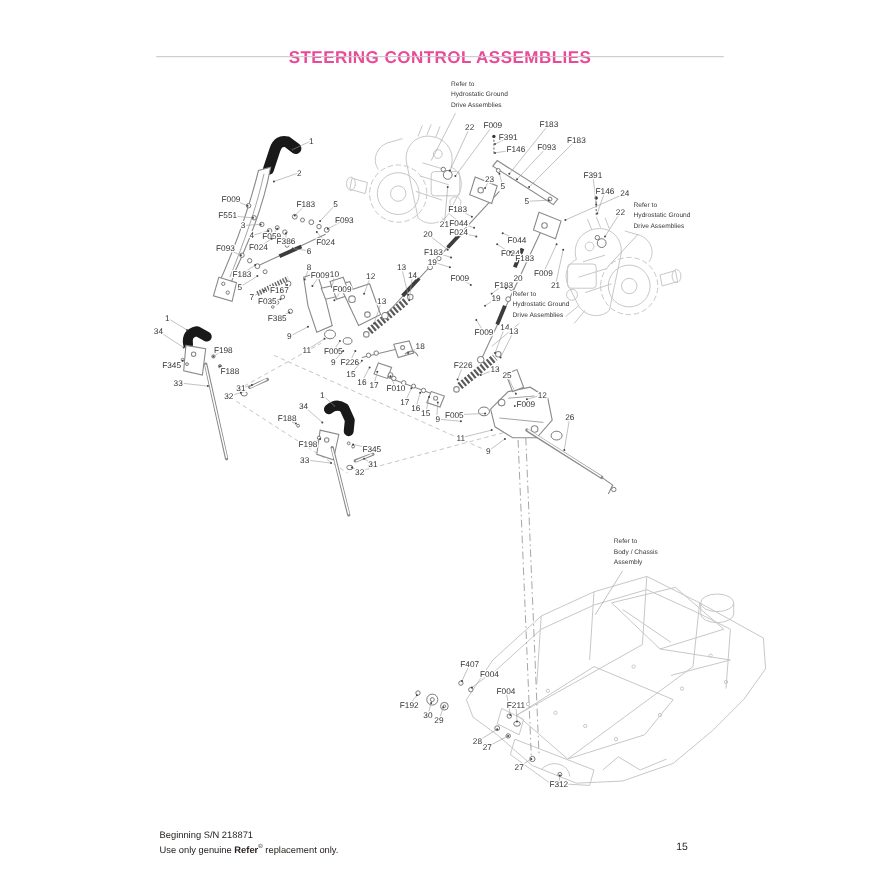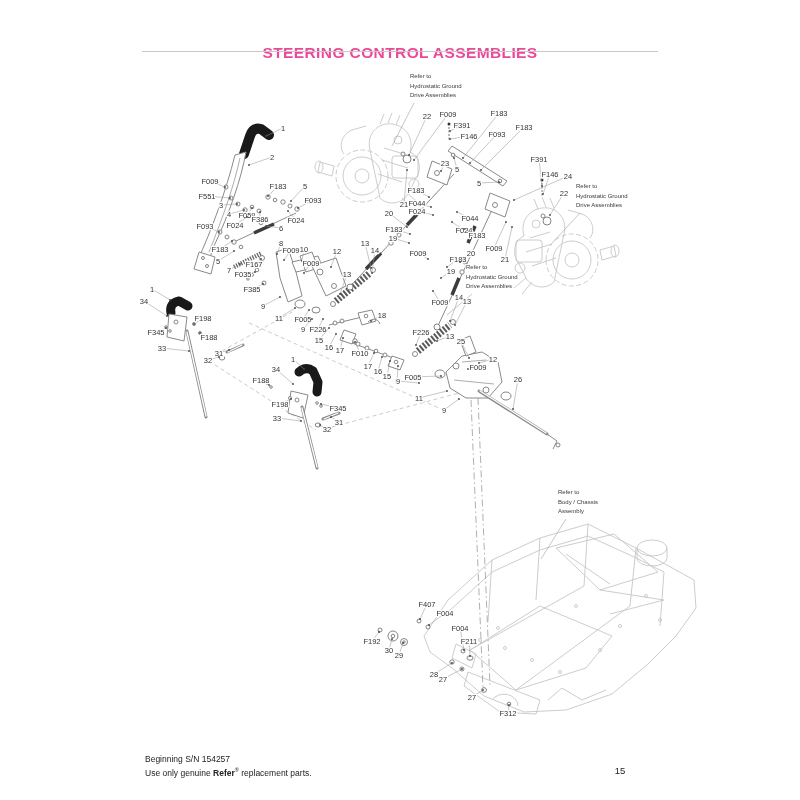--- a/index.html
+++ b/index.html
@@ -630,16 +630,16 @@
       <line x1="472" y1="697" x2="483" y2="690" class="leader"></line>
       <circle cx="483" cy="690" r="0.9" class="leader-dot"></circle>
       <text x="472" y="699.6" class="part-label">27</text>
       <line x1="508" y1="713" x2="509" y2="705" class="leader"></line>
       <circle cx="509" cy="705" r="0.9" class="leader-dot"></circle>
       <text x="508" y="715.6" class="part-label">F312</text>
     </g>
 </svg>
 
 <div class="footer">
-  <div>Beginning S/N 154257</div>
-  <div><span>Use only genuine </span><b>Refer</b><sup>®</sup><span> replacement parts.</span></div>
+  <div>Beginning S/N 218871</div>
+  <div><span>Use only genuine </span><b>Refer</b><sup>®</sup><span> replacement only.</span></div>
 </div>
 <div class="page-num">15</div>
 
 </body></html>

